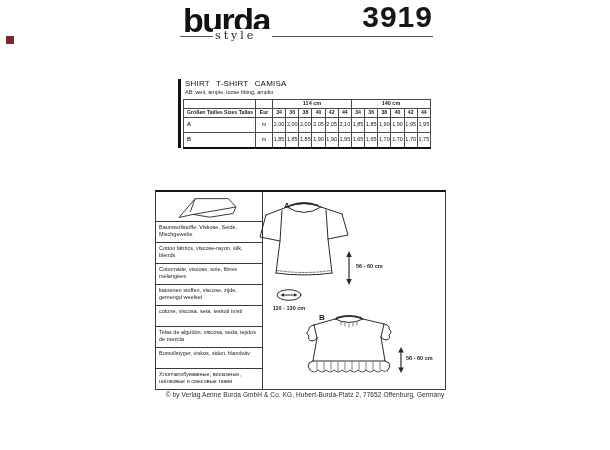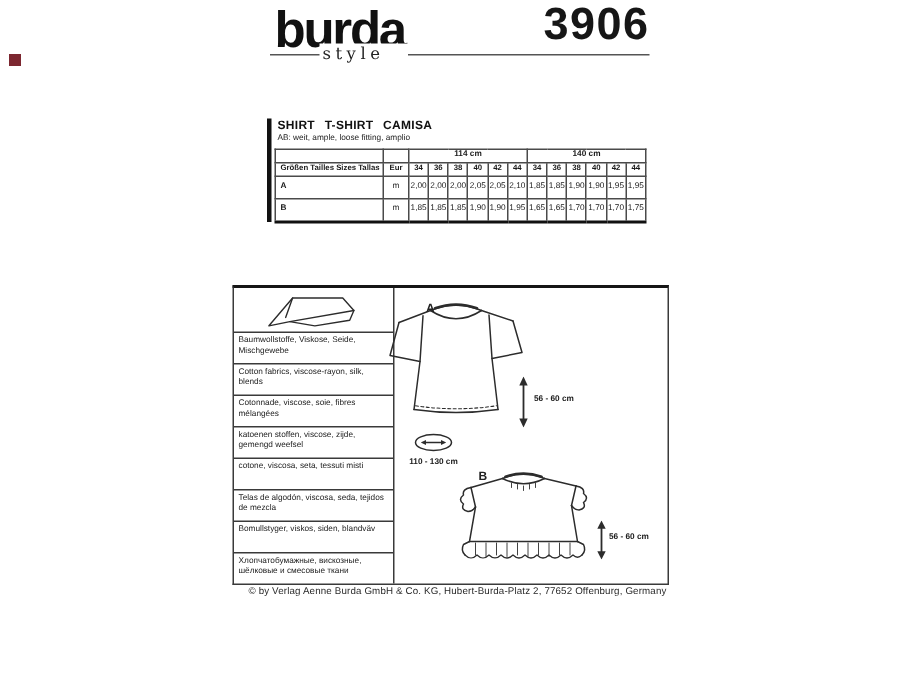--- a/index.html
+++ b/index.html
@@ -12,21 +12,21 @@
   .logo-style{position:absolute;left:213px;top:29px;width:55px;text-align:left;
         font-family:"DejaVu Serif",serif;font-size:11px;letter-spacing:3px;color:#222;
         background:#fff;padding:0 2px;z-index:2;}
   .header-rule{position:absolute;left:180px;top:36px;width:253px;height:1px;background:#555;}
   .pattern-number{position:absolute;left:350px;top:0px;width:83px;text-align:right;
         font-size:30px;font-weight:700;letter-spacing:1px;color:#161616;}
   .red-square{position:absolute;left:6px;top:36px;width:8px;height:8px;background:#7c2730;}
 
   
   .title-bar{position:absolute;left:178px;top:79px;width:3px;height:69px;background:#111;}
-  .pattern-title{position:absolute;left:185px;top:79px;font-size:8px;font-weight:bold;
+  .pattern-title{position:absolute;left:185px;top:79px;font-size:8px;font-weight:normal;
         word-spacing:4px;letter-spacing:.2px;color:#111;}
   .pattern-subtitle{position:absolute;left:185px;top:89px;font-size:5.5px;color:#222;}
   table.yardage{position:absolute;left:183px;top:99px;width:247px;border-collapse:collapse;
         table-layout:fixed;font-size:5.5px;color:#191919;}
   table.yardage td{border:1px solid #4a4a4a;text-align:center;padding:0;line-height:1;
         overflow:hidden;white-space:nowrap;}
   table.yardage tr.h1 td{height:8px;font-weight:bold;font-size:5.5px;}
   table.yardage tr.h2 td{height:8px;font-weight:bold;font-size:5.2px;}
   table.yardage tr.val td{height:14px;font-size:5.5px;}
   table.yardage td.lblcol{text-align:left;padding-left:3px;}
@@ -55,21 +55,21 @@
 </style>
 </head>
 <body>
 
 <div class="page">
 
   <div class="red-square"></div>
   <div class="logo">burda</div>
   <div class="header-rule"></div>
   <div class="logo-style">style</div>
-  <div class="pattern-number">3906</div>
+  <div class="pattern-number">3919</div>
 
   <div class="title-bar"></div>
   <div class="pattern-title">SHIRT  T-SHIRT  CAMISA</div>
   <div class="pattern-subtitle">AB: weit, ample, loose fitting, amplio</div>
 
   <table class="yardage">
     <colgroup>
       <col style="width:72px">
         <col style="width:17px">
       <col span="12" style="width:13.17px">

